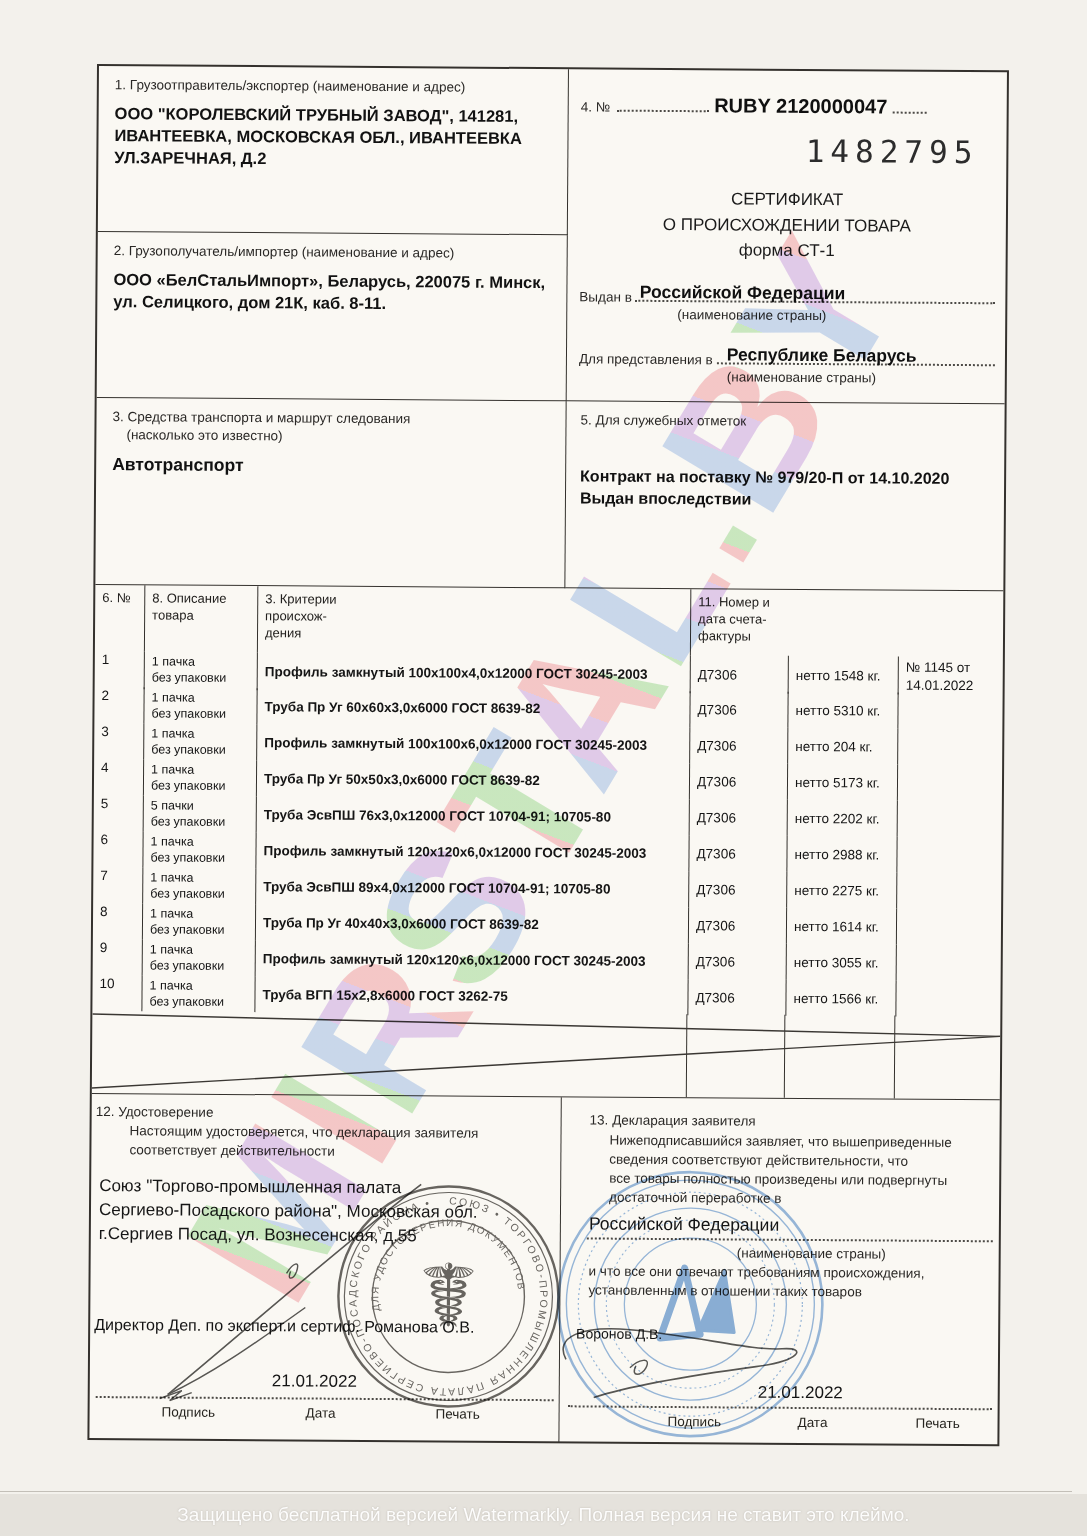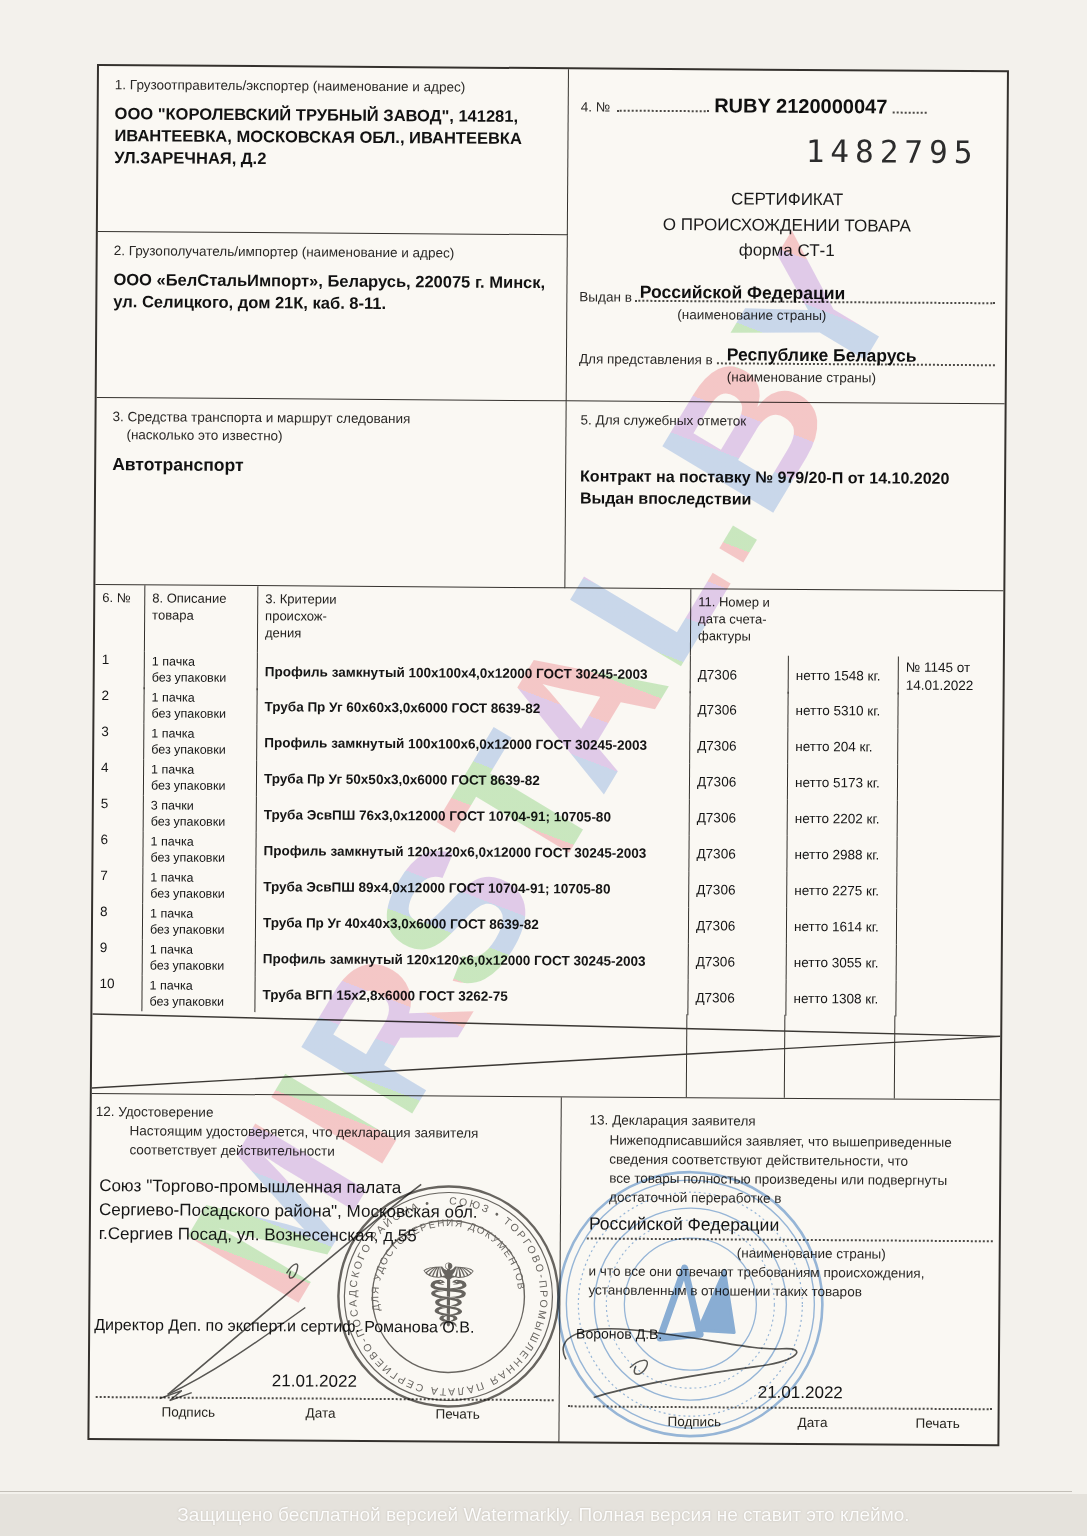--- a/index.html
+++ b/index.html
@@ -173,21 +173,21 @@
         <div class="td no">4</div>
         <div class="td qty pre">1 пачка
 без упаковки</div>
         <div class="td desc">Труба Пр Уг 50х50х3,0х6000 ГОСТ 8639-82</div>
         <div class="td">Д7306</div>
         <div class="td">нетто 5173 кг.</div>
         <div class="td inv"></div>
       </div>
       <div class="tr">
         <div class="td no">5</div>
-        <div class="td qty pre">3 пачки
+        <div class="td qty pre">5 пачки
 без упаковки</div>
         <div class="td desc">Труба ЭсвПШ 76х3,0х12000 ГОСТ 10704-91; 10705-80</div>
         <div class="td">Д7306</div>
         <div class="td">нетто 2202 кг.</div>
         <div class="td inv"></div>
       </div>
       <div class="tr">
         <div class="td no">6</div>
         <div class="td qty pre">1 пачка
 без упаковки</div>
@@ -222,21 +222,21 @@
         <div class="td">Д7306</div>
         <div class="td">нетто 3055 кг.</div>
         <div class="td inv"></div>
       </div>
       <div class="tr">
         <div class="td no">10</div>
         <div class="td qty pre">1 пачка
 без упаковки</div>
         <div class="td desc">Труба ВГП 15х2,8х6000 ГОСТ 3262-75</div>
         <div class="td">Д7306</div>
-        <div class="td">нетто 1308 кг.</div>
+        <div class="td">нетто 1566 кг.</div>
         <div class="td inv"></div>
       </div>
     </div>
 
     <div class="strip">
       <div class="vline" style="left:594px;"></div>
       <div class="vline" style="left:692px;"></div>
       <div class="vline" style="left:802px;"></div>
       <svg width="908" height="83" viewBox="0 0 908 83" preserveAspectRatio="none" style="position:absolute;left:0;top:0;">
         <line x1="0" y1="4" x2="908" y2="20" stroke="#3a3733" stroke-width="1.4"></line>

